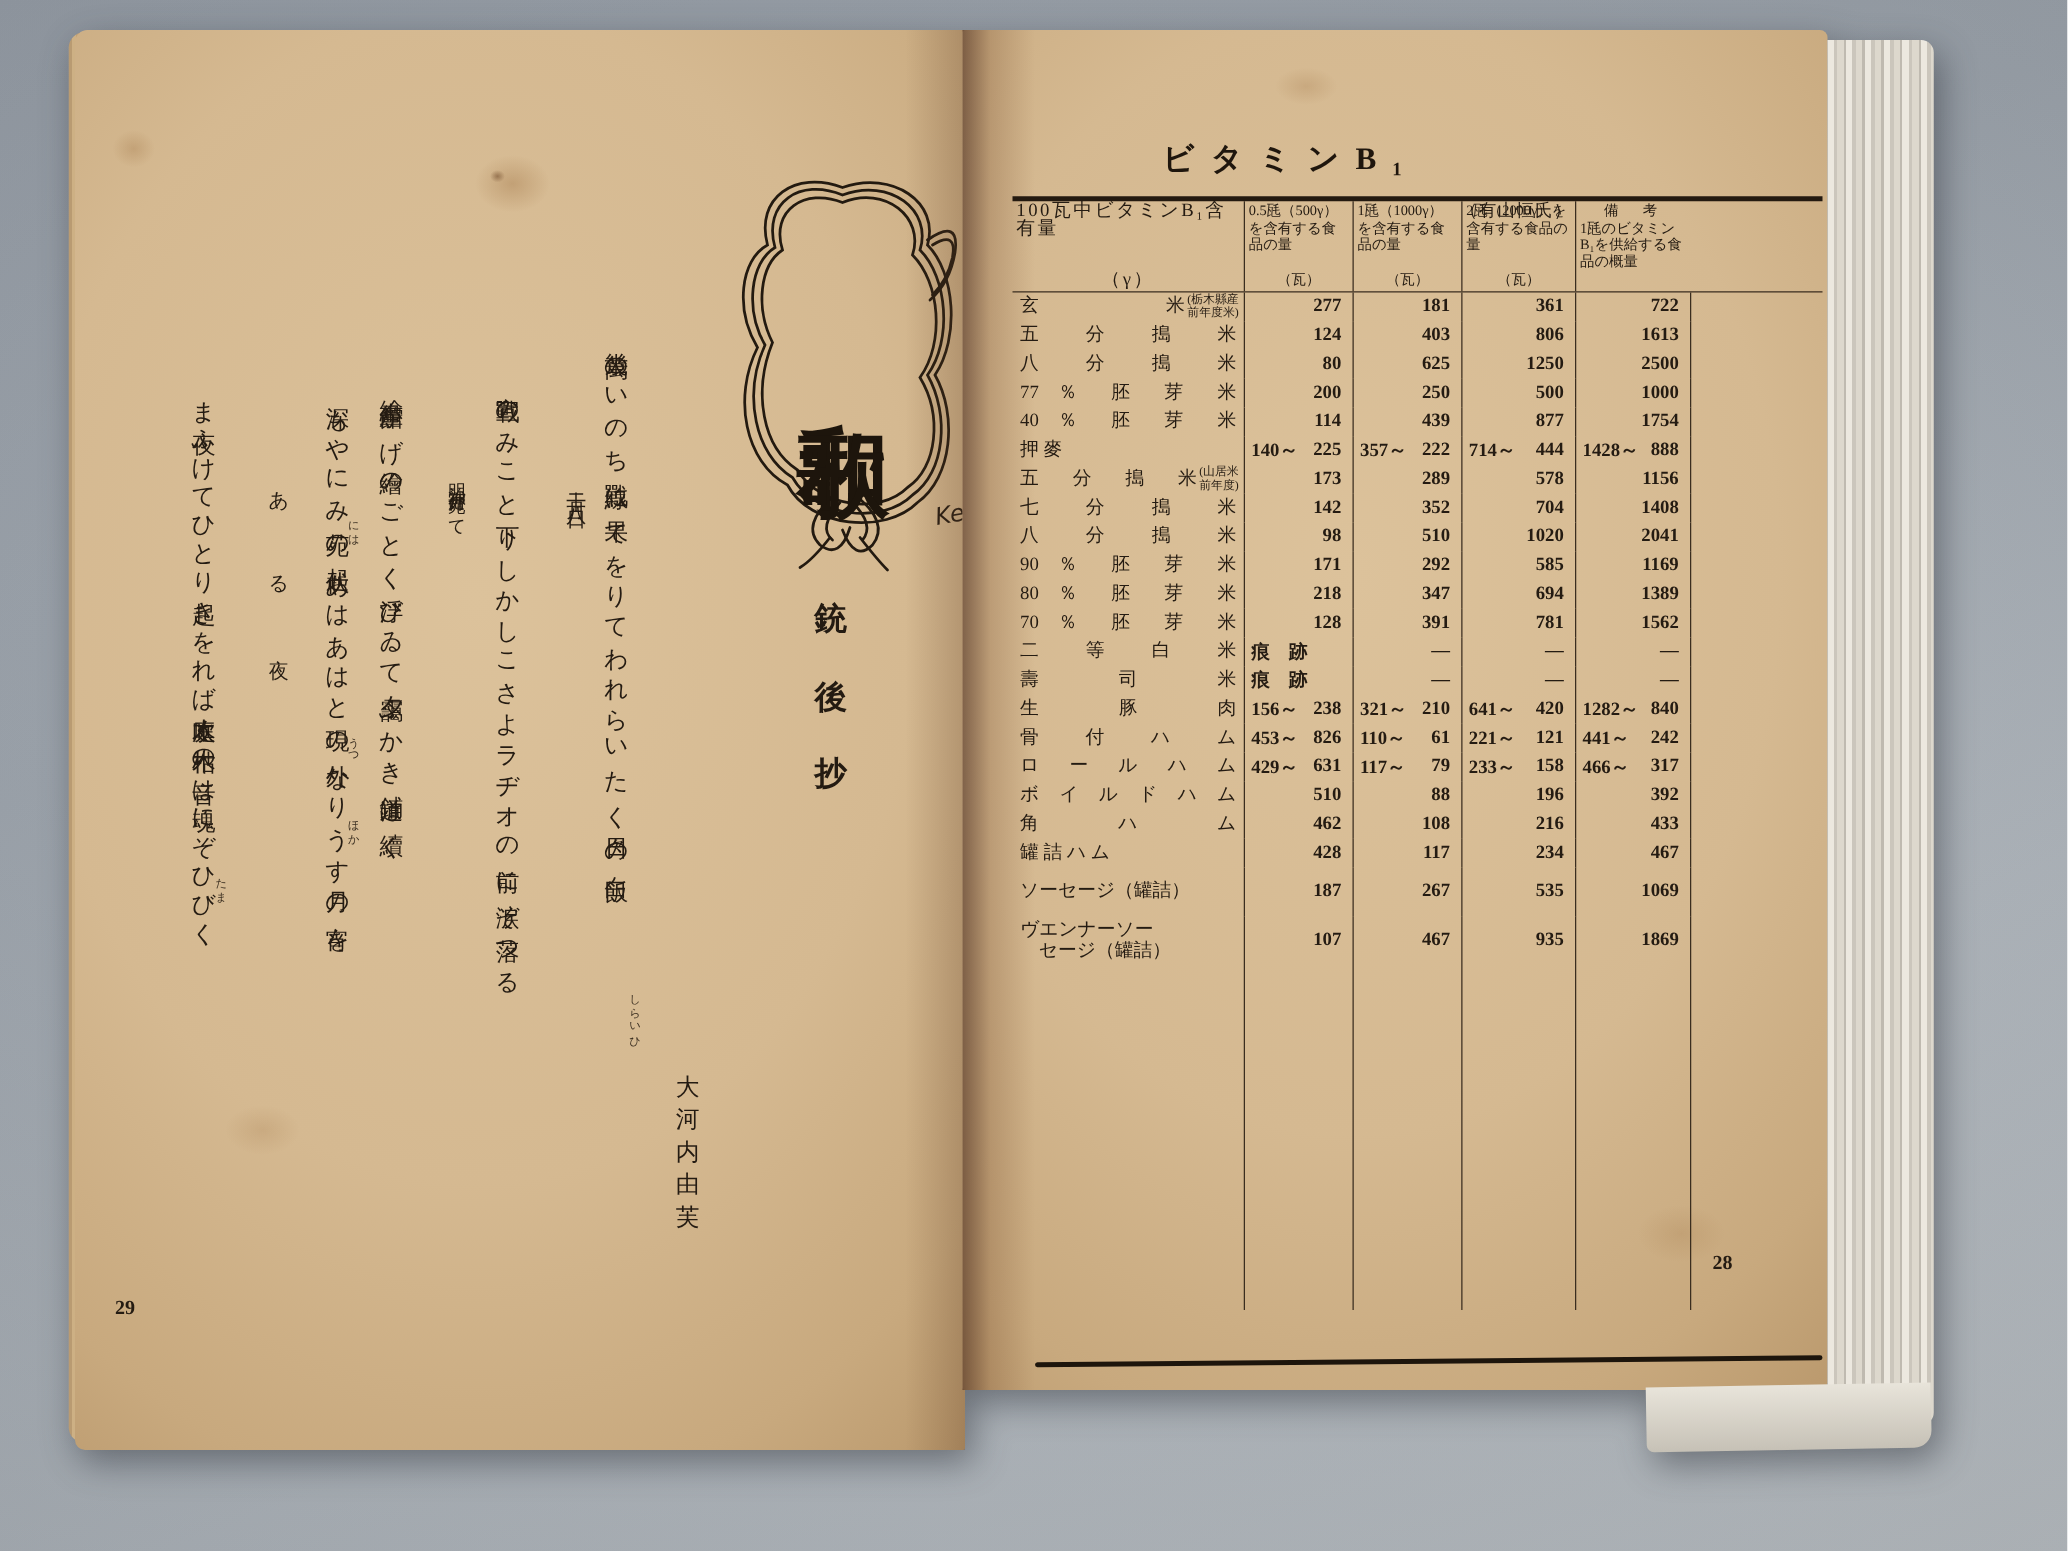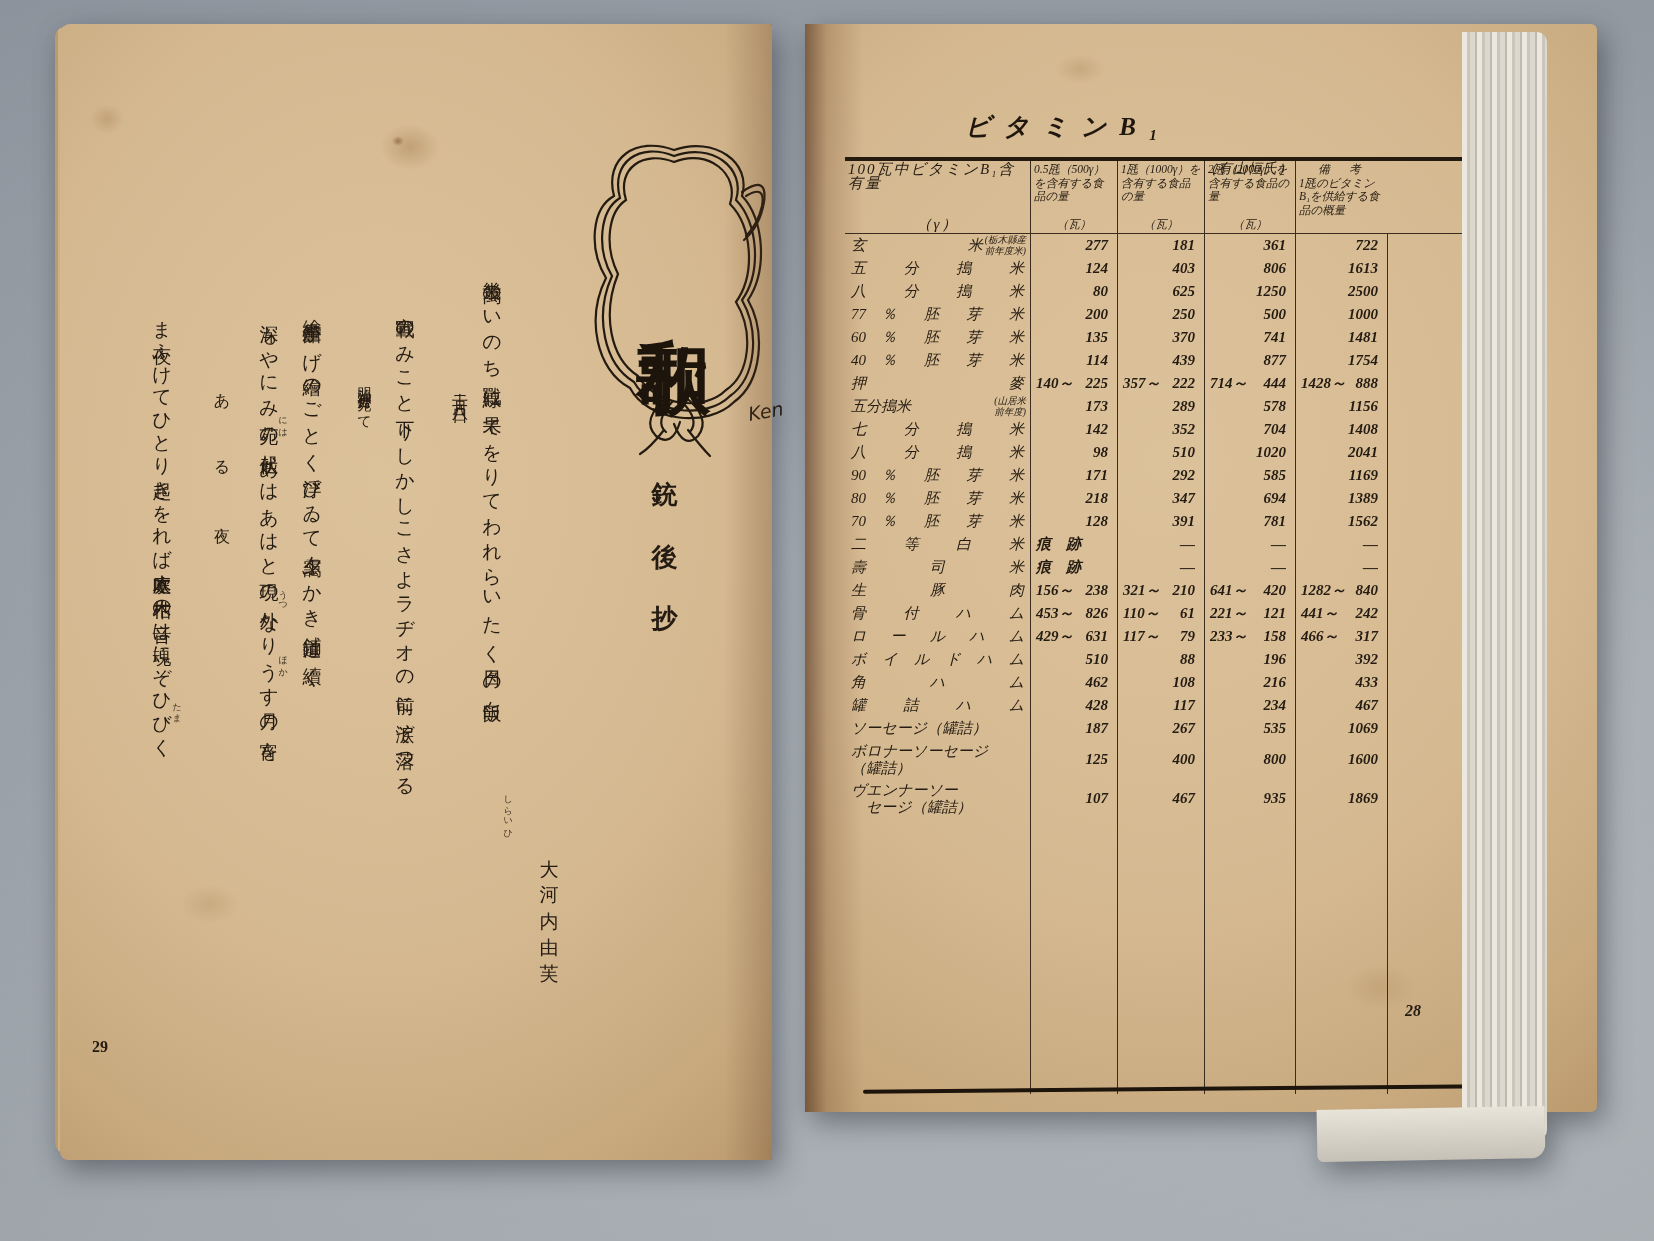--- a/index.html
+++ b/index.html
@@ -16,21 +16,21 @@
   
   .edge-left{position:absolute; left:0; top:16px; width:26px; height:1128px;
     background:repeating-linear-gradient(90deg,#b99b72 0 3px,#cdb084 3px 6px,#c2a276 6px 9px);
     border-radius:12px 0 0 12px;}
   
   .page{position:absolute; background:
       radial-gradient(90% 75% at 45% 40%, #dcc29b 0%, #d5b991 55%, #c8a97e 85%, #bb9a6e 100%);}
   .page-left{left:5px; top:14px; width:712px; height:1136px; border-radius:10px 2px 2px 8px;}
   .page-left::after{content:""; position:absolute; right:0; top:0; width:48px; height:100%;
     background:linear-gradient(90deg, transparent, rgba(96,62,36,.28));}
-  .page-right{left:750px; top:14px; width:792px; height:1088px; border-radius:2px 6px 6px 2px;font-style:italic;}
+  .page-right{left:715px; top:14px; width:692px; height:1088px; border-radius:2px 6px 6px 2px;}
   .page-right::before{content:""; position:absolute; left:0; top:0; width:60px; height:100%;
     background:linear-gradient(90deg, rgba(58,26,14,.55), rgba(118,76,44,.28) 22px, transparent 58px);}
   
   .stack-right{position:absolute; left:1407px; top:22px; width:85px; height:1108px;
     background:repeating-linear-gradient(90deg,#ece8df 0 5px,#cbc6bc 5px 8px,#ddd8cd 8px 13px,#bfbab0 13px 15px);
     border-radius:0 10px 10px 0;}
   .stack-bottom{position:absolute; left:1262px; top:1098px; width:228px; height:52px;
     background:linear-gradient(180deg,#e8e4da,#c6c1b6); border-radius:0 0 14px 6px; transform:rotate(-1deg);}
   .stain{position:absolute; border-radius:50%; pointer-events:none;}
 
@@ -264,43 +264,20 @@
                 <span class="pre"></span>
                 <span class="val">500</span>
               </div>
               <div class="cell">
                 <span class="pre"></span>
                 <span class="val">1000</span>
               </div>
               <div class="cell remc"></div>
             </div>
 
-            <div class="t-row">
-              <div class="cell namec">
-                <span class="nm">60 ％ 胚 芽 米</span>
-                <span class="note"></span>
-              </div>
-              <div class="cell">
-                <span class="pre"></span>
-                <span class="val">135</span>
-              </div>
-              <div class="cell">
-                <span class="pre"></span>
-                <span class="val">370</span>
-              </div>
-              <div class="cell">
-                <span class="pre"></span>
-                <span class="val">741</span>
-              </div>
-              <div class="cell">
-                <span class="pre"></span>
-                <span class="val">1481</span>
-              </div>
-              <div class="cell remc"></div>
-            </div>
 
             <div class="t-row">
               <div class="cell namec">
                 <span class="nm">40 ％ 胚 芽 米</span>
                 <span class="note"></span>
               </div>
               <div class="cell">
                 <span class="pre"></span>
                 <span class="val">114</span>
               </div>
@@ -697,44 +674,20 @@
                 <span class="pre"></span>
                 <span class="val">535</span>
               </div>
               <div class="cell">
                 <span class="pre"></span>
                 <span class="val">1069</span>
               </div>
               <div class="cell remc"></div>
             </div>
 
-            <div class="t-row">
-              <div class="cell namec">
-                <span class="nm">ボロナーソーセージ
-（罐詰）</span>
-                <span class="note"></span>
-              </div>
-              <div class="cell">
-                <span class="pre"></span>
-                <span class="val">125</span>
-              </div>
-              <div class="cell">
-                <span class="pre"></span>
-                <span class="val">400</span>
-              </div>
-              <div class="cell">
-                <span class="pre"></span>
-                <span class="val">800</span>
-              </div>
-              <div class="cell">
-                <span class="pre"></span>
-                <span class="val">1600</span>
-              </div>
-              <div class="cell remc"></div>
-            </div>
 
             <div class="t-row">
               <div class="cell namec">
                 <span class="nm">ヴエンナーソー
 　セージ（罐詰）</span>
                 <span class="note"></span>
               </div>
               <div class="cell">
                 <span class="pre"></span>
                 <span class="val">107</span>

